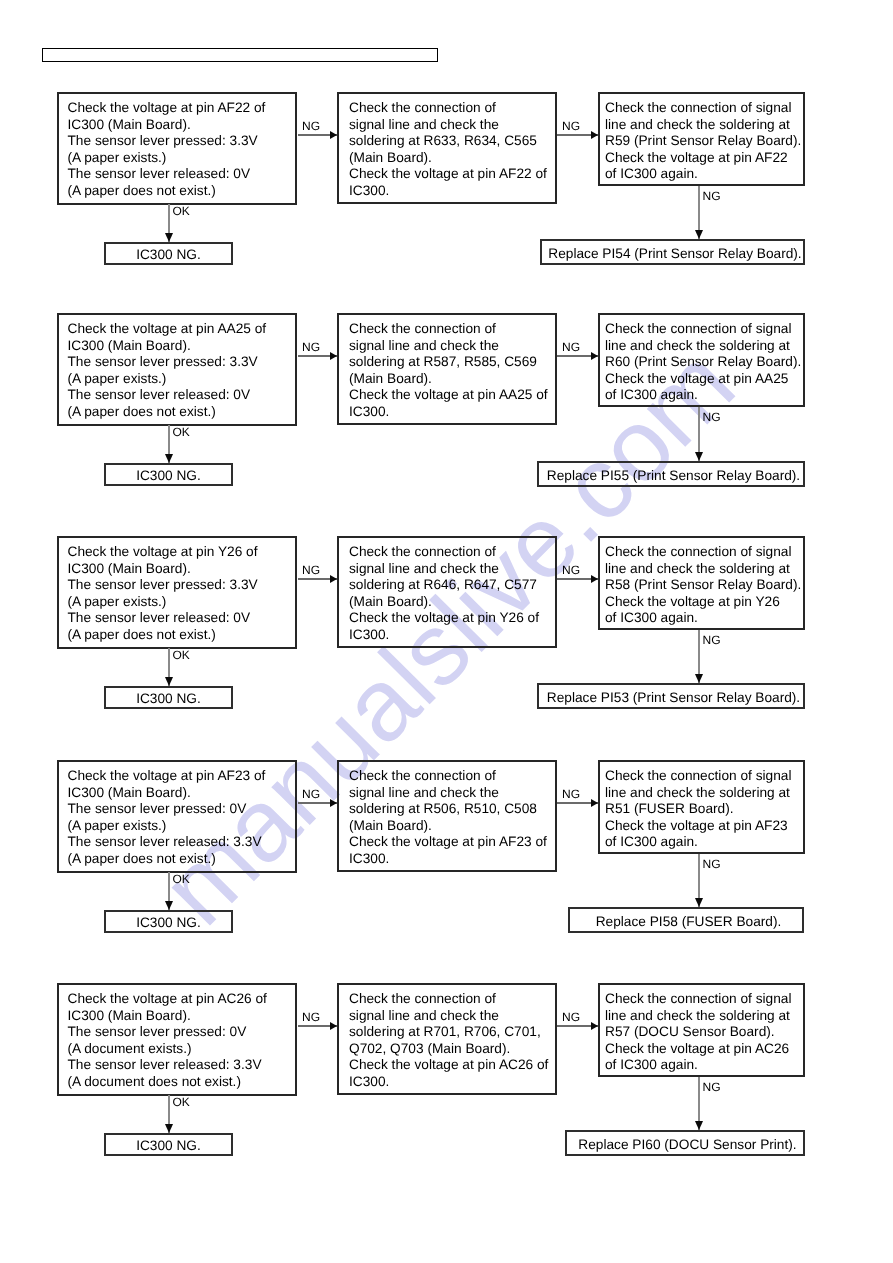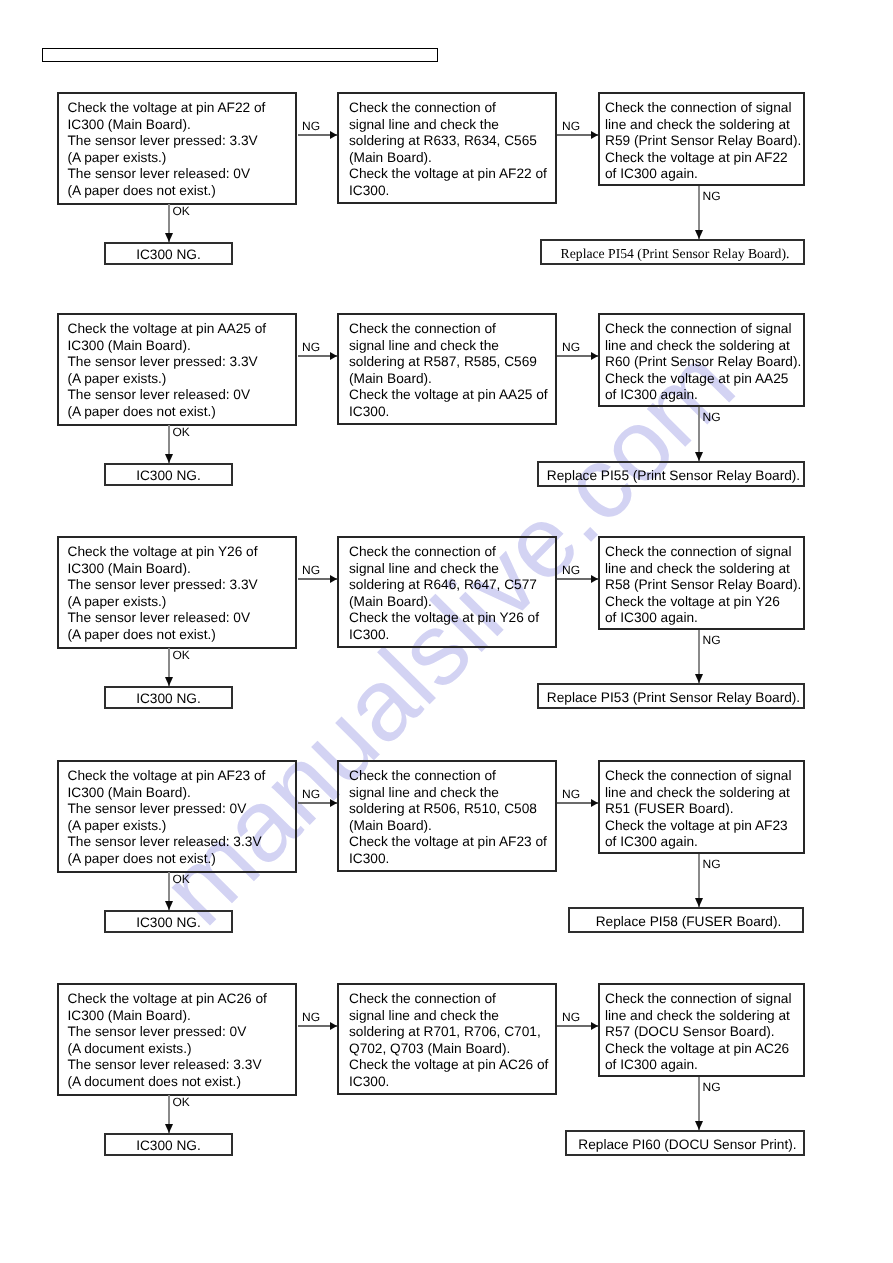--- a/index.html
+++ b/index.html
@@ -75,21 +75,21 @@
   <div class="box" style="left:598px;top:92px;width:207px;height:94px;">
           <div class="txt" style="left:5px;top:6px;">Check the connection of signal
 line and check the soldering at
 R59 (Print Sensor Relay Board).
 Check the voltage at pin AF22
 of IC300 again.</div>
         </div>
   <div class="varrow" style="left:698.4px;top:186px;height:53px;"></div>
   <div class="lbl" style="left:702.5px;top:188.5px;">NG</div>
   <div class="box thin replace" style="left:540px;top:239px;width:265px;height:26px;">
-          <div class="ctxt" style="left:0;top:5px;font-family:Liberation Serif, serif;">Replace PI54 (Print Sensor Relay Board).</div>
+          <div class="ctxt" style="left:0;top:5px;">Replace PI54 (Print Sensor Relay Board).</div>
         </div>
 </div>
 <div class="fgroup">
   <div class="box" style="left:57px;top:313px;width:240px;height:113px;">
           <div class="txt" style="left:8.5px;top:6px;">Check the voltage at pin AA25 of
 IC300 (Main Board).
 The sensor lever pressed: 3.3V
 (A paper exists.)
 The sensor lever released: 0V
 (A paper does not exist.)</div>

